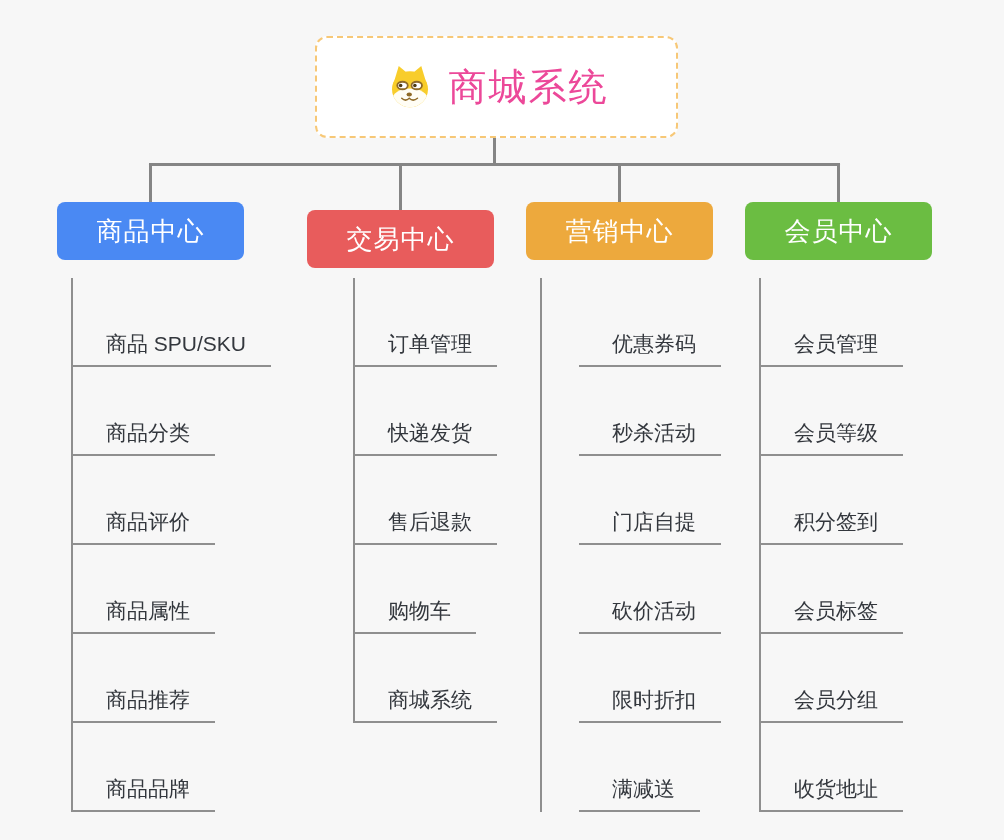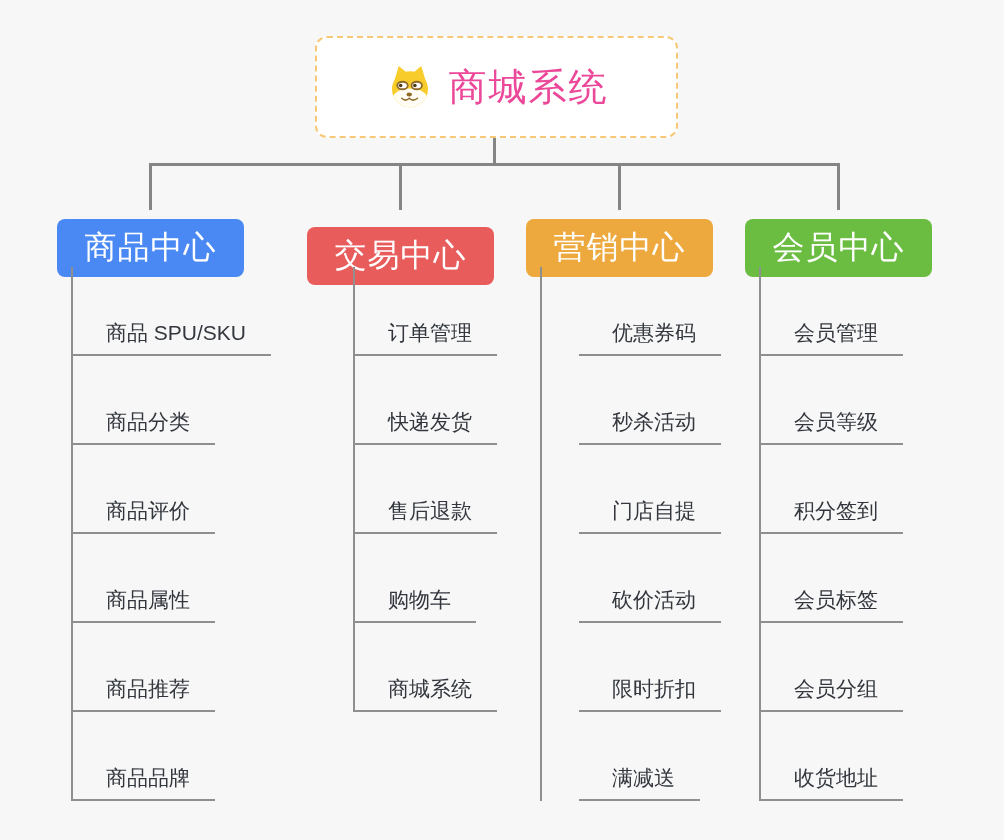--- a/index.html
+++ b/index.html
@@ -25,28 +25,28 @@
     display:flex;align-items:center;justify-content:center;gap:14px;
     cursor:pointer;
   }
   .root-title{
     font-size:38px;font-weight:500;letter-spacing:2px;color:#ec4899;
   }
   .doge{width:50px;height:48px;flex:0 0 auto;}
 
   
   .branch-box{
-    position:absolute;top:219px;width:187px;height:58px;
+    position:absolute;top:202px;width:187px;height:58px;
     border-radius:8px;display:flex;align-items:center;justify-content:center;
-    color:#ffffff;font-size:32px;letter-spacing:1px;cursor:pointer;
+    color:#ffffff;font-size:26px;letter-spacing:1px;cursor:pointer;
   }
 
   
   .tree{
-    position:absolute;top:267px;
+    position:absolute;top:278px;
     display:flex;flex-direction:column;align-items:flex-start;
     border-left:2px solid #8f8f8f;
   }
   .leaf{
     height:89px;box-sizing:border-box;
     display:flex;align-items:flex-end;
     padding:0 25px 7px 33px;
     border-bottom:2px solid #8f8f8f;
     font-size:21px;color:#33373d;white-space:nowrap;cursor:pointer;
   }

